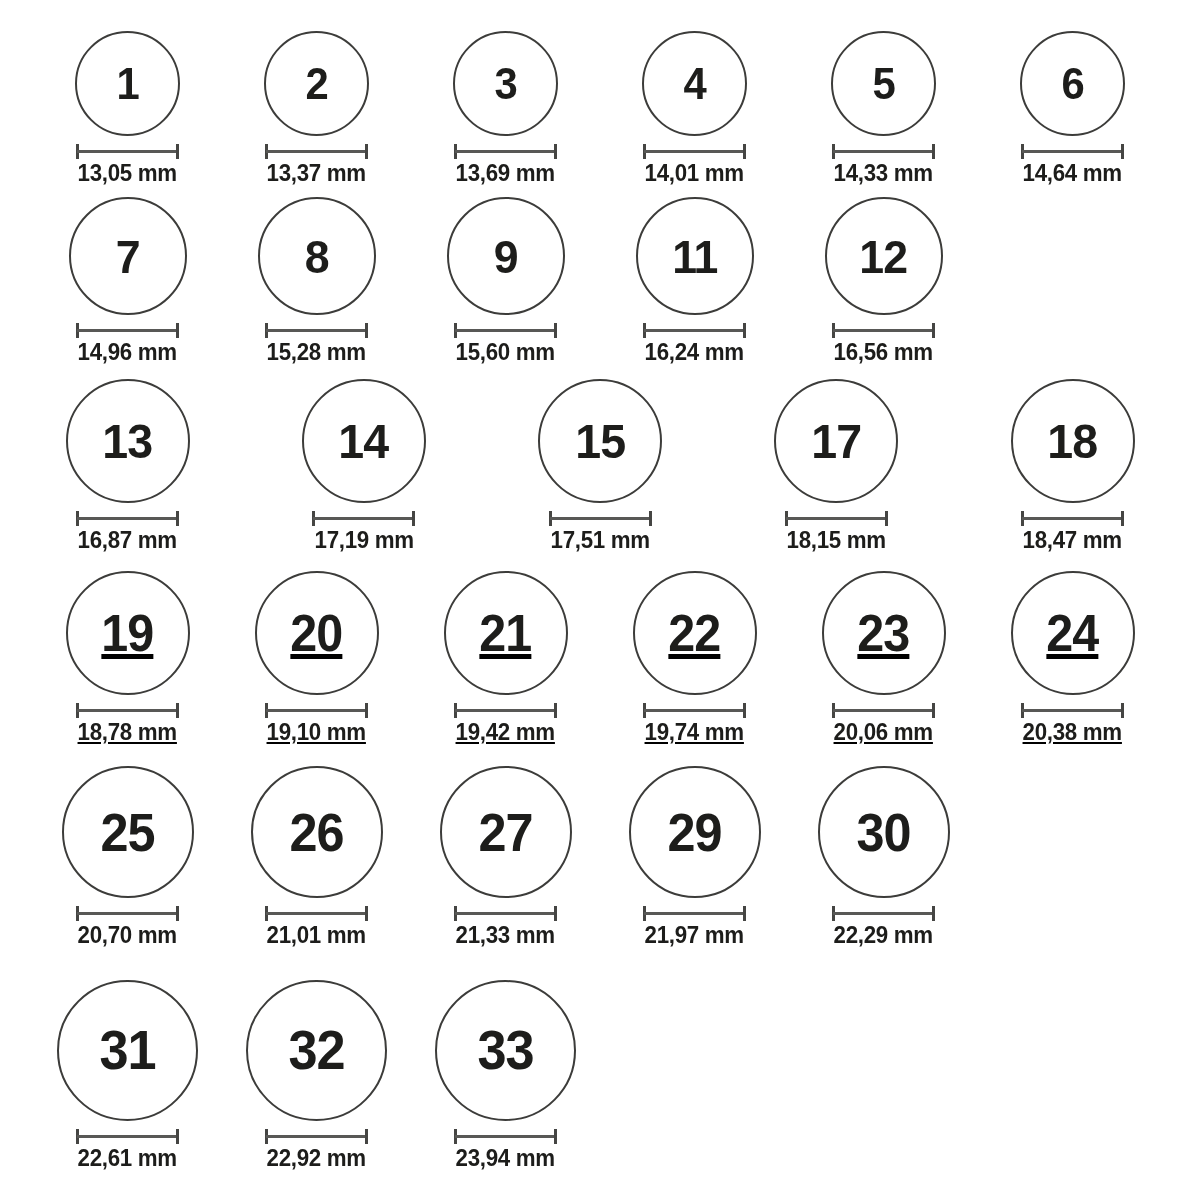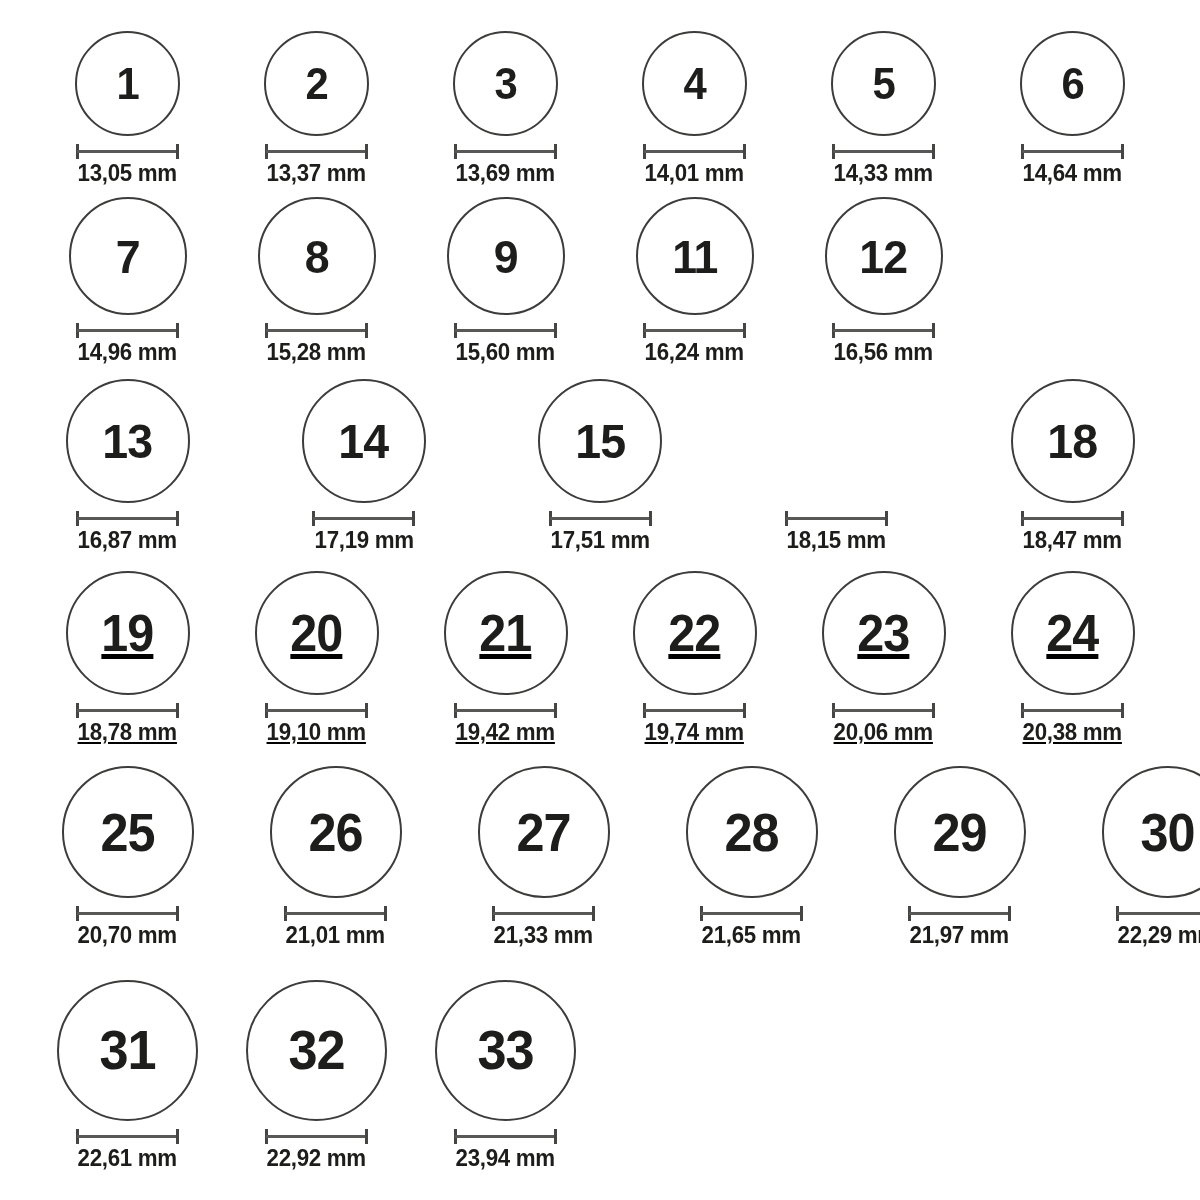--- a/index.html
+++ b/index.html
@@ -28,21 +28,21 @@
     flex-direction: column;
     align-items: center;
     justify-content: flex-end;
     box-sizing: border-box;
   }
   
   .row.r1 { height: 193px; --d: 105px; --fs: 44px; --pb: 8px; }
   .row.r2 { height: 179px; --d: 118px; --fs: 47px; --pb: 8px; }
   .row.r3 { height: 188px; justify-content: space-between; --d: 124px; --fs: 49px; --pb: 8px; }
   .row.r4 { height: 192px; text-decoration: underline; --d: 124px; --fs: 51px; --pb: 8px; }
-  .row.r5 { height: 203px; gap: 19px; --d: 132px; --fs: 53px; --pb: 8px; }
+  .row.r5 { height: 203px; --d: 132px; --fs: 53px; --pb: 8px; }
   .row.r6 { height: 245px; align-items: flex-end; --d: 141px; --fs: 55px; --pb: 30px; }
   .cell { padding-bottom: var(--pb); }
   .circle {
     width: var(--d);
     height: var(--d);
     border: 2px solid #3c3c3a;
     border-radius: 50%;
     display: flex;
     align-items: center;
     justify-content: center;
@@ -248,20 +248,23 @@
           <span class="num">15</span>
         </div>
         <div class="dimline">
           <span class="tick left"></span>
           <span class="bar"></span>
           <span class="tick right"></span>
         </div>
         <div class="dia-label">17,51 mm</div>
       </div>
       <div class="cell">
+        <div class="circle">
+          <span class="num">17</span>
+        </div>
         <div class="dimline">
           <span class="tick left"></span>
           <span class="bar"></span>
           <span class="tick right"></span>
         </div>
         <div class="dia-label">18,15 mm</div>
       </div>
       <div class="cell">
         <div class="circle">
           <span class="num">18</span>
@@ -368,31 +371,20 @@
       <div class="cell">
         <div class="circle">
           <span class="num">27</span>
         </div>
         <div class="dimline">
           <span class="tick left"></span>
           <span class="bar"></span>
           <span class="tick right"></span>
         </div>
         <div class="dia-label">21,33 mm</div>
-      </div>
-      <div class="cell">
-        <div class="circle">
-          <span class="num">28</span>
-        </div>
-        <div class="dimline">
-          <span class="tick left"></span>
-          <span class="bar"></span>
-          <span class="tick right"></span>
-        </div>
-        <div class="dia-label">21,65 mm</div>
       </div>
       <div class="cell">
         <div class="circle">
           <span class="num">29</span>
         </div>
         <div class="dimline">
           <span class="tick left"></span>
           <span class="bar"></span>
           <span class="tick right"></span>
         </div>

